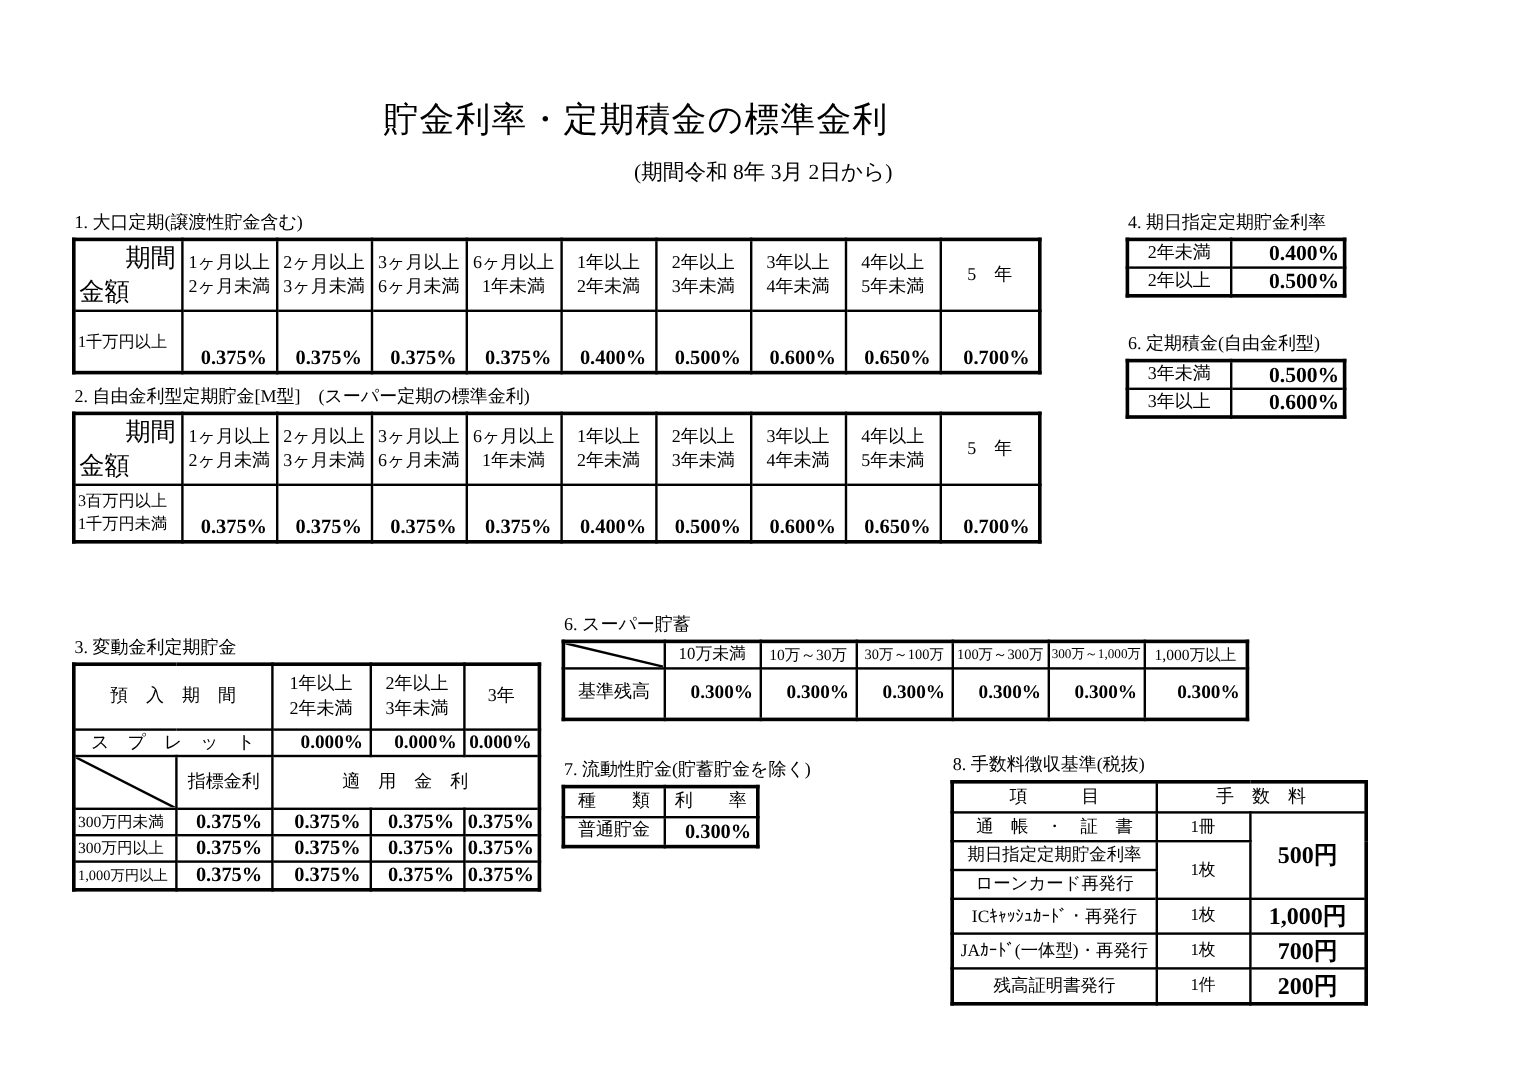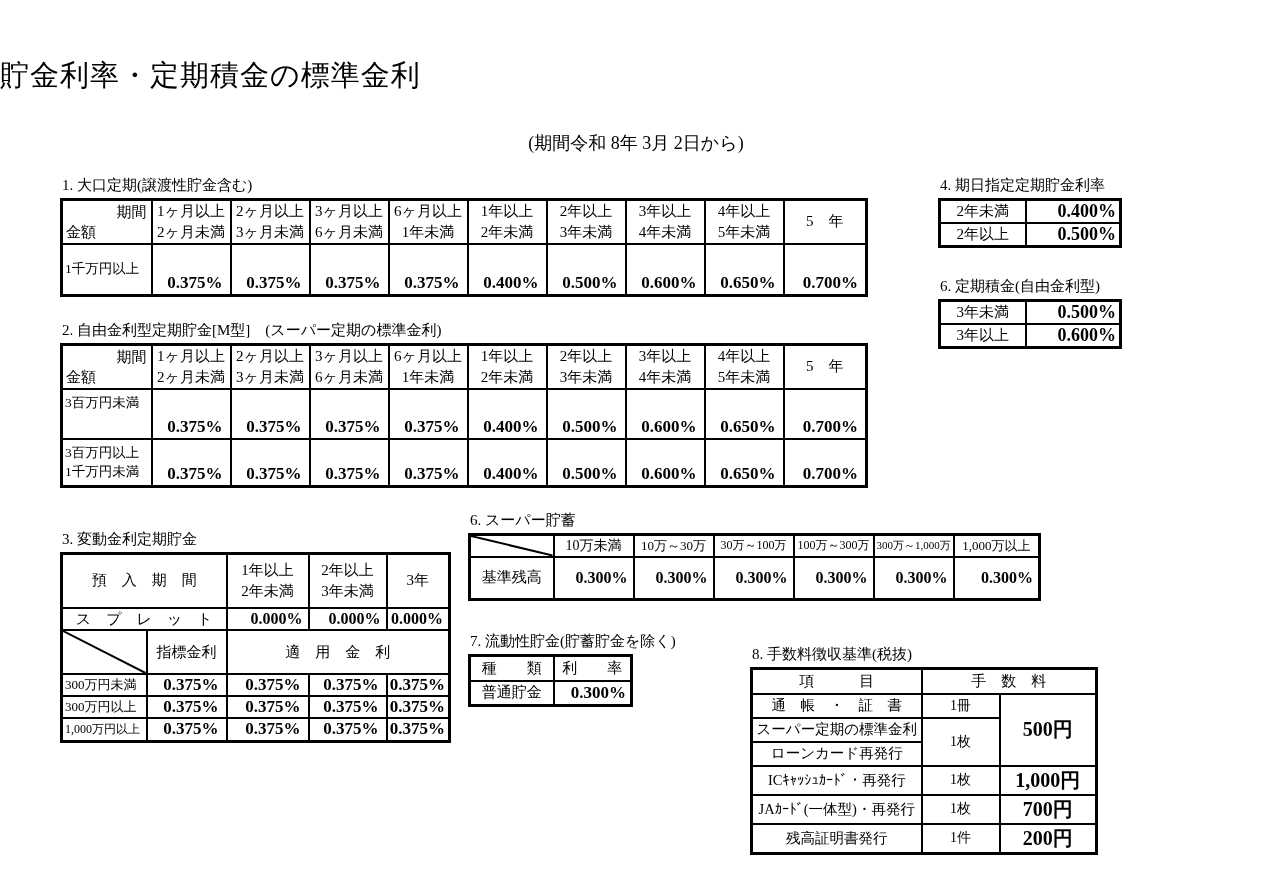--- a/index.html
+++ b/index.html
@@ -1,30 +1,30 @@
 <!DOCTYPE html>
 <html><head>
 <meta charset="utf-8">
 <style>
   html,body{margin:0;padding:0;background:#fff;}
   .page{position:relative;width:1272px;height:896px;background:#ffffff;color:#000;
         font-family:"Liberation Serif","DejaVu Serif",serif;overflow:hidden;}
   .abs{position:absolute;}
-  .title{top:56px;left:0;width:1060px;text-align:left;font-size:29px;letter-spacing:1px;}
+  .title{top:80px;left:0;width:1060px;text-align:center;font-size:29px;letter-spacing:1px;}
   .subtitle{top:131px;left:0;width:1272px;text-align:center;font-size:18px;}
   .sh{font-size:15px;margin:0 0 3px 2px;white-space:nowrap;}
   table{border-collapse:collapse;table-layout:fixed;background:#fff;border:3px solid #000;}
   td{border:2px solid #000;padding:0;vertical-align:middle;overflow:hidden;}
   
   .hc{text-align:center;font-size:15px;line-height:1.38;}
   .vm{vertical-align:middle;}
   .vt{vertical-align:top;padding-top:3px;}
   .vb{vertical-align:bottom;padding-bottom:1px;}
   
-  .corner div{font-size:15px;line-height:1.35;}
+  .corner div{font-size:21px;line-height:1.35;}
   .c-top{text-align:right;padding-right:4px;}
   .c-bot{text-align:left;padding-left:3px;}
   
   .rl{font-size:13.5px;text-align:left;padding-left:2px;line-height:1.45;}
   
   .rate{font-weight:bold;font-size:17px;text-align:right;padding-right:7px;border-radius:17px;}
   .rate2{font-weight:bold;font-size:18px;text-align:right;padding-right:3px;}
   .rate3{font-weight:bold;font-size:16px;text-align:right;padding-right:5px;}
   
   .diag{position:relative;}
@@ -35,21 +35,21 @@
   .item{font-size:14.5px;text-align:center;white-space:nowrap;}
   .qty{font-size:14px;text-align:center;}
   .fee{font-size:20px;font-weight:bold;text-align:center;}
   #sec1{left:60px;top:176px;}
   #sec2{left:60px;top:321px;}
   #sec3{left:60px;top:511px;margin-top:19px;}
   #sec4{left:938px;top:176px;}
   #sec5{left:938px;top:277px;}
   #sec6{left:468px;top:511px;}
   #sec7{left:468px;top:632px;}
-  #sec8{left:750px;top:628px;margin-top:17px;}
+  #sec8{left:792px;top:628px;}
 </style>
 </head>
 <body>
 
 <div class="page">
 
   <div class="abs title">貯金利率・定期積金の標準金利</div>
   <div class="abs subtitle">(期間令和 8年 3月 2日から)</div>
 
   <div class="abs" id="sec1">
@@ -174,35 +174,20 @@
               <div>3年以上</div>
               <div>4年未満</div>
             </td>
         <td class="hc">
               <div>4年以上</div>
               <div>5年未満</div>
             </td>
         <td class="hc vm">
               <div>5　年</div>
             </td>
-      </tr>
-      <tr style="height:50px">
-        <td class="rl vt">
-              <div>3百万円未満</div>
-              <div></div>
-            </td>
-        <td class="rate vb">0.375%</td>
-        <td class="rate vb">0.375%</td>
-        <td class="rate vb">0.375%</td>
-        <td class="rate vb">0.375%</td>
-        <td class="rate vb">0.400%</td>
-        <td class="rate vb">0.500%</td>
-        <td class="rate vb">0.600%</td>
-        <td class="rate vb">0.650%</td>
-        <td class="rate vb">0.700%</td>
       </tr>
       <tr style="height:48px">
         <td class="rl">
               <div>3百万円以上</div>
               <div>1千万円未満</div>
             </td>
         <td class="rate vb">0.375%</td>
         <td class="rate vb">0.375%</td>
         <td class="rate vb">0.375%</td>
         <td class="rate vb">0.375%</td>
@@ -392,21 +377,21 @@
           <tr style="height:25px">
         <td class="hc">項　　　目</td>
         <td colspan="2" class="hc">手　数　料</td>
       </tr>
       <tr style="height:24px">
         <td class="item">通　帳　・　証　書</td>
         <td class="qty">1冊</td>
         <td class="fee" rowspan="3">500円</td>
       </tr>
       <tr style="height:24px">
-        <td class="item">スーパー定期の標準金利</td>
+        <td class="item">期日指定定期貯金利率</td>
         <td class="qty" rowspan="2">1枚</td>
       </tr>
       <tr style="height:24px">
         <td class="item">ローンカード再発行</td>
       </tr>
       <tr style="height:24px">
         <td class="item">ICｷｬｯｼｭｶｰﾄﾞ・再発行</td>
         <td class="qty">1枚</td>
         <td class="fee">1,000円</td>
       </tr>

